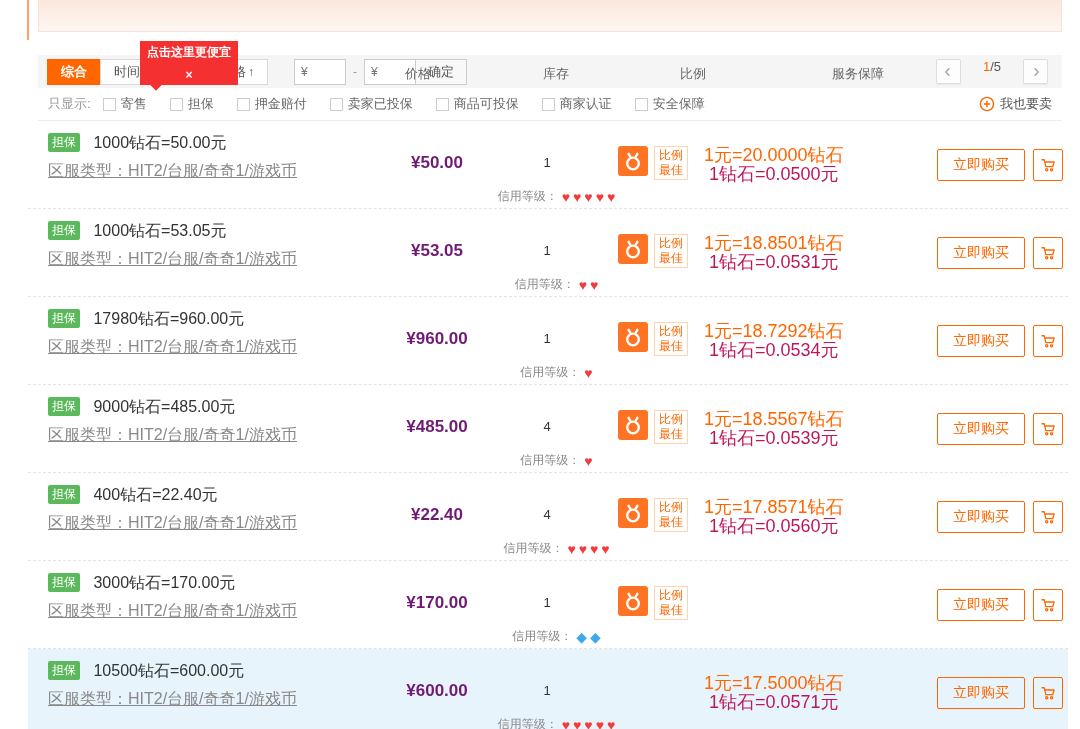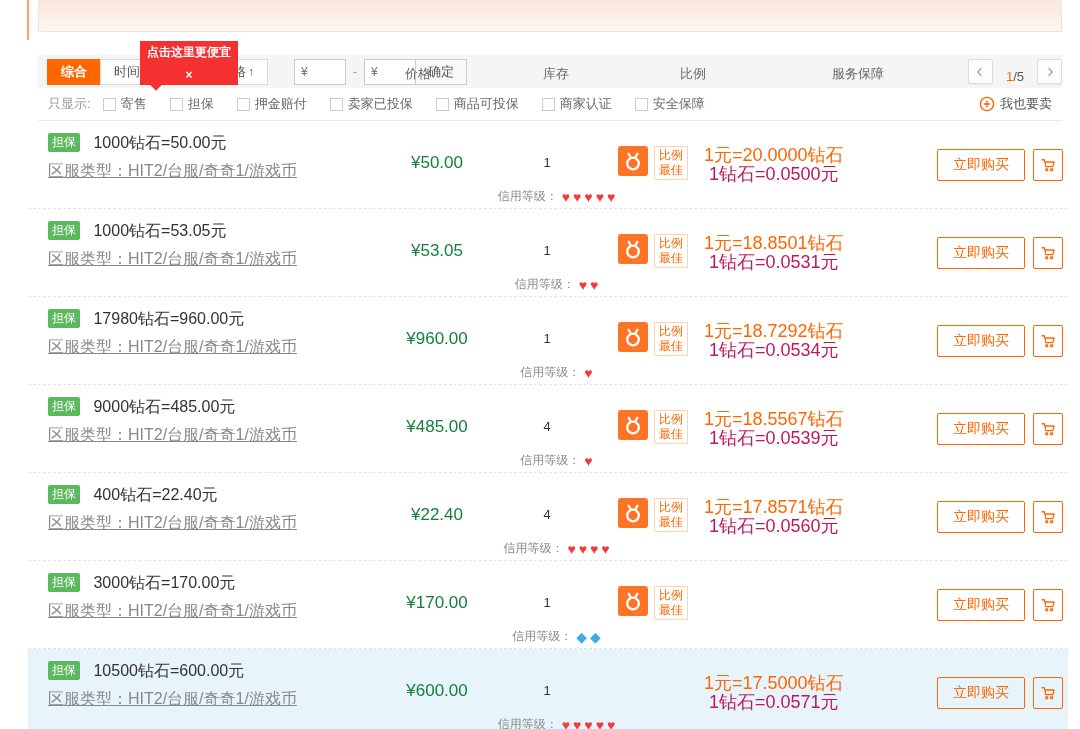--- a/index.html
+++ b/index.html
@@ -29,21 +29,21 @@
   .range { display:flex; align-items:center; margin-left:26px; height:26px; }
   .range input { width:52px; height:26px; border:1px solid #ccc; padding:0 6px; font-size:12px; color:#666; background:#fff; }
   .range .dash { color:#999; margin:0 7px; font-size:12px; }
   .range .confirm { height:26px; border:1px solid #ccc; background:#f8f8f8; color:#555;
     font-size:13px; padding:0 12px; margin-left:-1px; cursor:pointer; }
   .colhead { position:absolute; top:10px; font-size:13px; color:#666; text-align:center; }
   .col-price { left:330px; width:100px; }
   .col-stock { left:468px; width:100px; }
   .col-ratio { left:605px; width:100px; }
   .col-service { left:770px; width:100px; }
-  .pager { position:absolute; right:0; top:4px; display:flex; align-items:flex-end; gap:13px; }
+  .pager { position:absolute; right:14px; top:4px; display:flex; align-items:flex-start; gap:22px; }
   .pg-btn { width:25px; height:25px; border:1px solid #ddd; background:#fdfdfd; border-radius:2px;
     display:flex; align-items:center; justify-content:center; cursor:pointer; box-shadow:0 1px 1px rgba(0,0,0,.05); }
   .pg-text { font-size:13px; color:#555; }
   .pg-cur { color:#ff6600; }
 
   
   .filter-row { position:absolute; left:38px; top:88px; width:1024px; height:33px;
     border-bottom:1px solid #ebebeb; display:flex; align-items:center; font-size:13px; color:#666; }
   .only-label { color:#999; margin-left:10px; margin-right:12px; }
   .cb-item { display:flex; align-items:center; margin-right:23px; cursor:pointer; }
@@ -56,21 +56,21 @@
   .row.highlight { background:#e7f4fb; }
   .badge { display:inline-block; background:#5cb85c; color:#fff; font-size:12px;
     padding:1px 4px; border-radius:2px; vertical-align:2px; }
   .title { font-size:16px; color:#333; margin-left:9px; cursor:pointer; }
   .server { font-size:16px; color:#888; margin-top:7px;text-decoration:underline; }
   .credit { font-size:12px; color:#888; margin-top:6px; display:flex; align-items:center;justify-content:center; }
   .cicon { font-size:14px; margin-right:3px; line-height:1; }
   .cicon.heart { color:#f23b3b; }
   .cicon.gem { color:#3fa7ec; }
   .price { position:absolute; left:349px; top:32px; width:120px; text-align:center;
-    color:#15803d; font-weight:normal; font-size:17px; }
+    color:#701a75; font-weight:bold; font-size:17px; }
   .stock { position:absolute; left:489px; top:34px; width:60px; text-align:center; font-size:13px; color:#333; }
   .ratio { position:absolute; left:590px; top:25px; display:flex; align-items:flex-start; }
   .medal { width:30px; height:30px; flex:0 0 30px; }
   .best-badge { margin-left:6px; border:1px solid #ffd2b0; color:#ff6600; font-size:12px;
     line-height:15px; padding:1px 4px; text-align:center; background:#fff; }
   .ratio-lines { margin-left:16px; font-size:18px; line-height:19px; }
   .ratio1 { color:#ff6600; }
   .ratio2 { color:#be185d;text-align:center; }
   .actions { position:absolute; right:5px; top:28px; display:flex; }
   .buy-btn { width:88px; height:32px; border:1px solid #ff6600; border-radius:2px; background:transparent;

